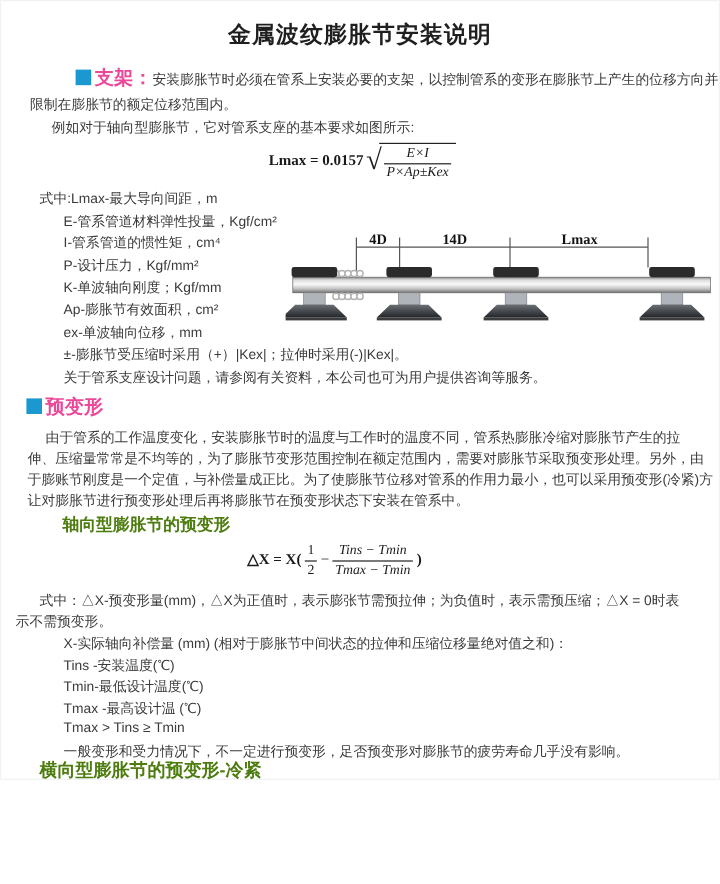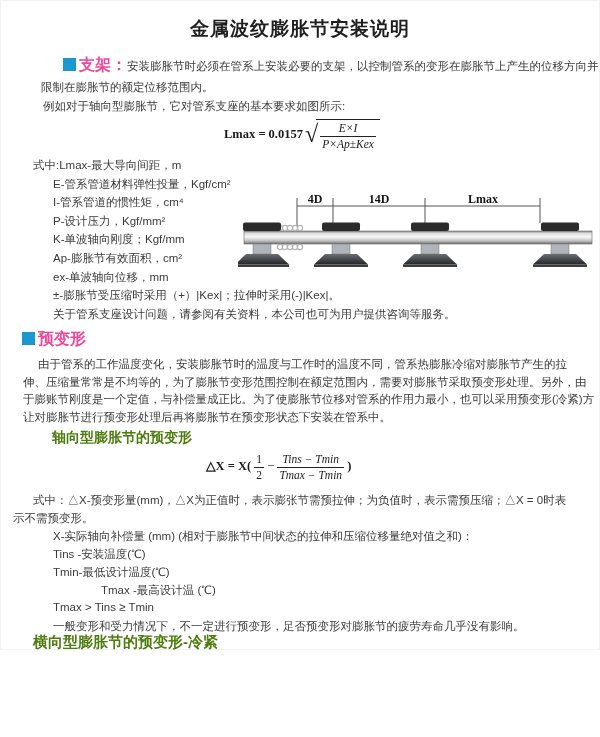--- a/index.html
+++ b/index.html
@@ -26,21 +26,21 @@
 </head>
 <body>
 
 <div class="page">
 
   <h1 class="title">金属波纹膨胀节安装说明</h1>
 
   <div class="abs" style="top:55px;left:63px;">
     <span class="sec-head"><span class="sq"></span><span>支架：</span></span><span class="body-text">安装膨胀节时必须在管系上安装必要的支架，以控制管系的变形在膨胀节上产生的位移方向并</span>
   </div>
-  <div class="abs body-text" style="top:80px;left:25px;margin-left:16px;">限制在膨胀节的额定位移范围内。</div>
+  <div class="abs body-text" style="top:80px;left:25px;">限制在膨胀节的额定位移范围内。</div>
   <div class="abs body-text" style="top:99px;left:43px;">例如对于轴向型膨胀节，它对管系支座的基本要求如图所示:</div>
 
   <div class="abs formula" style="top:119px;left:224px;">
     <span class="b">Lmax = 0.0157</span><span class="sqrt">√</span><span class="radicand"><span class="frac it"><span class="num">E×I</span><span class="den">P×Ap±Kex</span></span></span>
   </div>
 
   <div class="abs body-text" style="top:158px;left:33px;">式中:Lmax-最大导向间距，m</div>
   <div class="abs body-text" style="top:177px;left:53px;">E-管系管道材料弹性投量，Kgf/cm²</div>
   <div class="abs body-text" style="top:195px;left:53px;">I-管系管道的惯性矩，cm⁴</div>
   <div class="abs body-text" style="top:214px;left:53px;">P-设计压力，Kgf/mm²</div>
@@ -130,21 +130,21 @@
     <span>−</span>
     <span class="frac it"><span class="num">Tins − Tmin</span><span class="den">Tmax − Tmin</span></span>
     <span class="b">)</span>
   </div>
 
   <div class="abs body-text" style="top:493px;left:33px;text-align:center;">式中：△X-预变形量(mm)，△X为正值时，表示膨张节需预拉伸；为负值时，表示需预压缩；△X = 0时表</div>
   <div class="abs body-text" style="top:511px;left:13px;">示不需预变形。</div>
   <div class="abs body-text" style="top:529px;left:53px;">X-实际轴向补偿量 (mm) (相对于膨胀节中间状态的拉伸和压缩位移量绝对值之和)：</div>
   <div class="abs body-text" style="top:547px;left:53px;">Tins -安装温度(℃)</div>
   <div class="abs body-text" style="top:565px;left:53px;">Tmin-最低设计温度(℃)</div>
-  <div class="abs body-text" style="top:583px;left:53px;margin-left:48px;">Tmax -最高设计温 (℃)</div>
+  <div class="abs body-text" style="top:583px;left:53px;">Tmax -最高设计温 (℃)</div>
   <div class="abs body-text" style="top:601px;left:53px;">Tmax &gt; Tins ≥ Tmin</div>
   <div class="abs body-text" style="top:619px;left:53px;">一般变形和受力情况下，不一定进行预变形，足否预变形对膨胀节的疲劳寿命几乎没有影响。</div>
 
   <div class="abs sub-head" style="top:633px;left:33px;font-size:15px;">横向型膨胀节的预变形-冷紧</div>
 
   <div class="abs formula" style="top:669px;left:241px;">
     <span class="b">△Y =</span>
     <span class="frac"><span class="num">1</span><span class="den">2</span></span>
     <span class="b">Y</span>
   </div>

